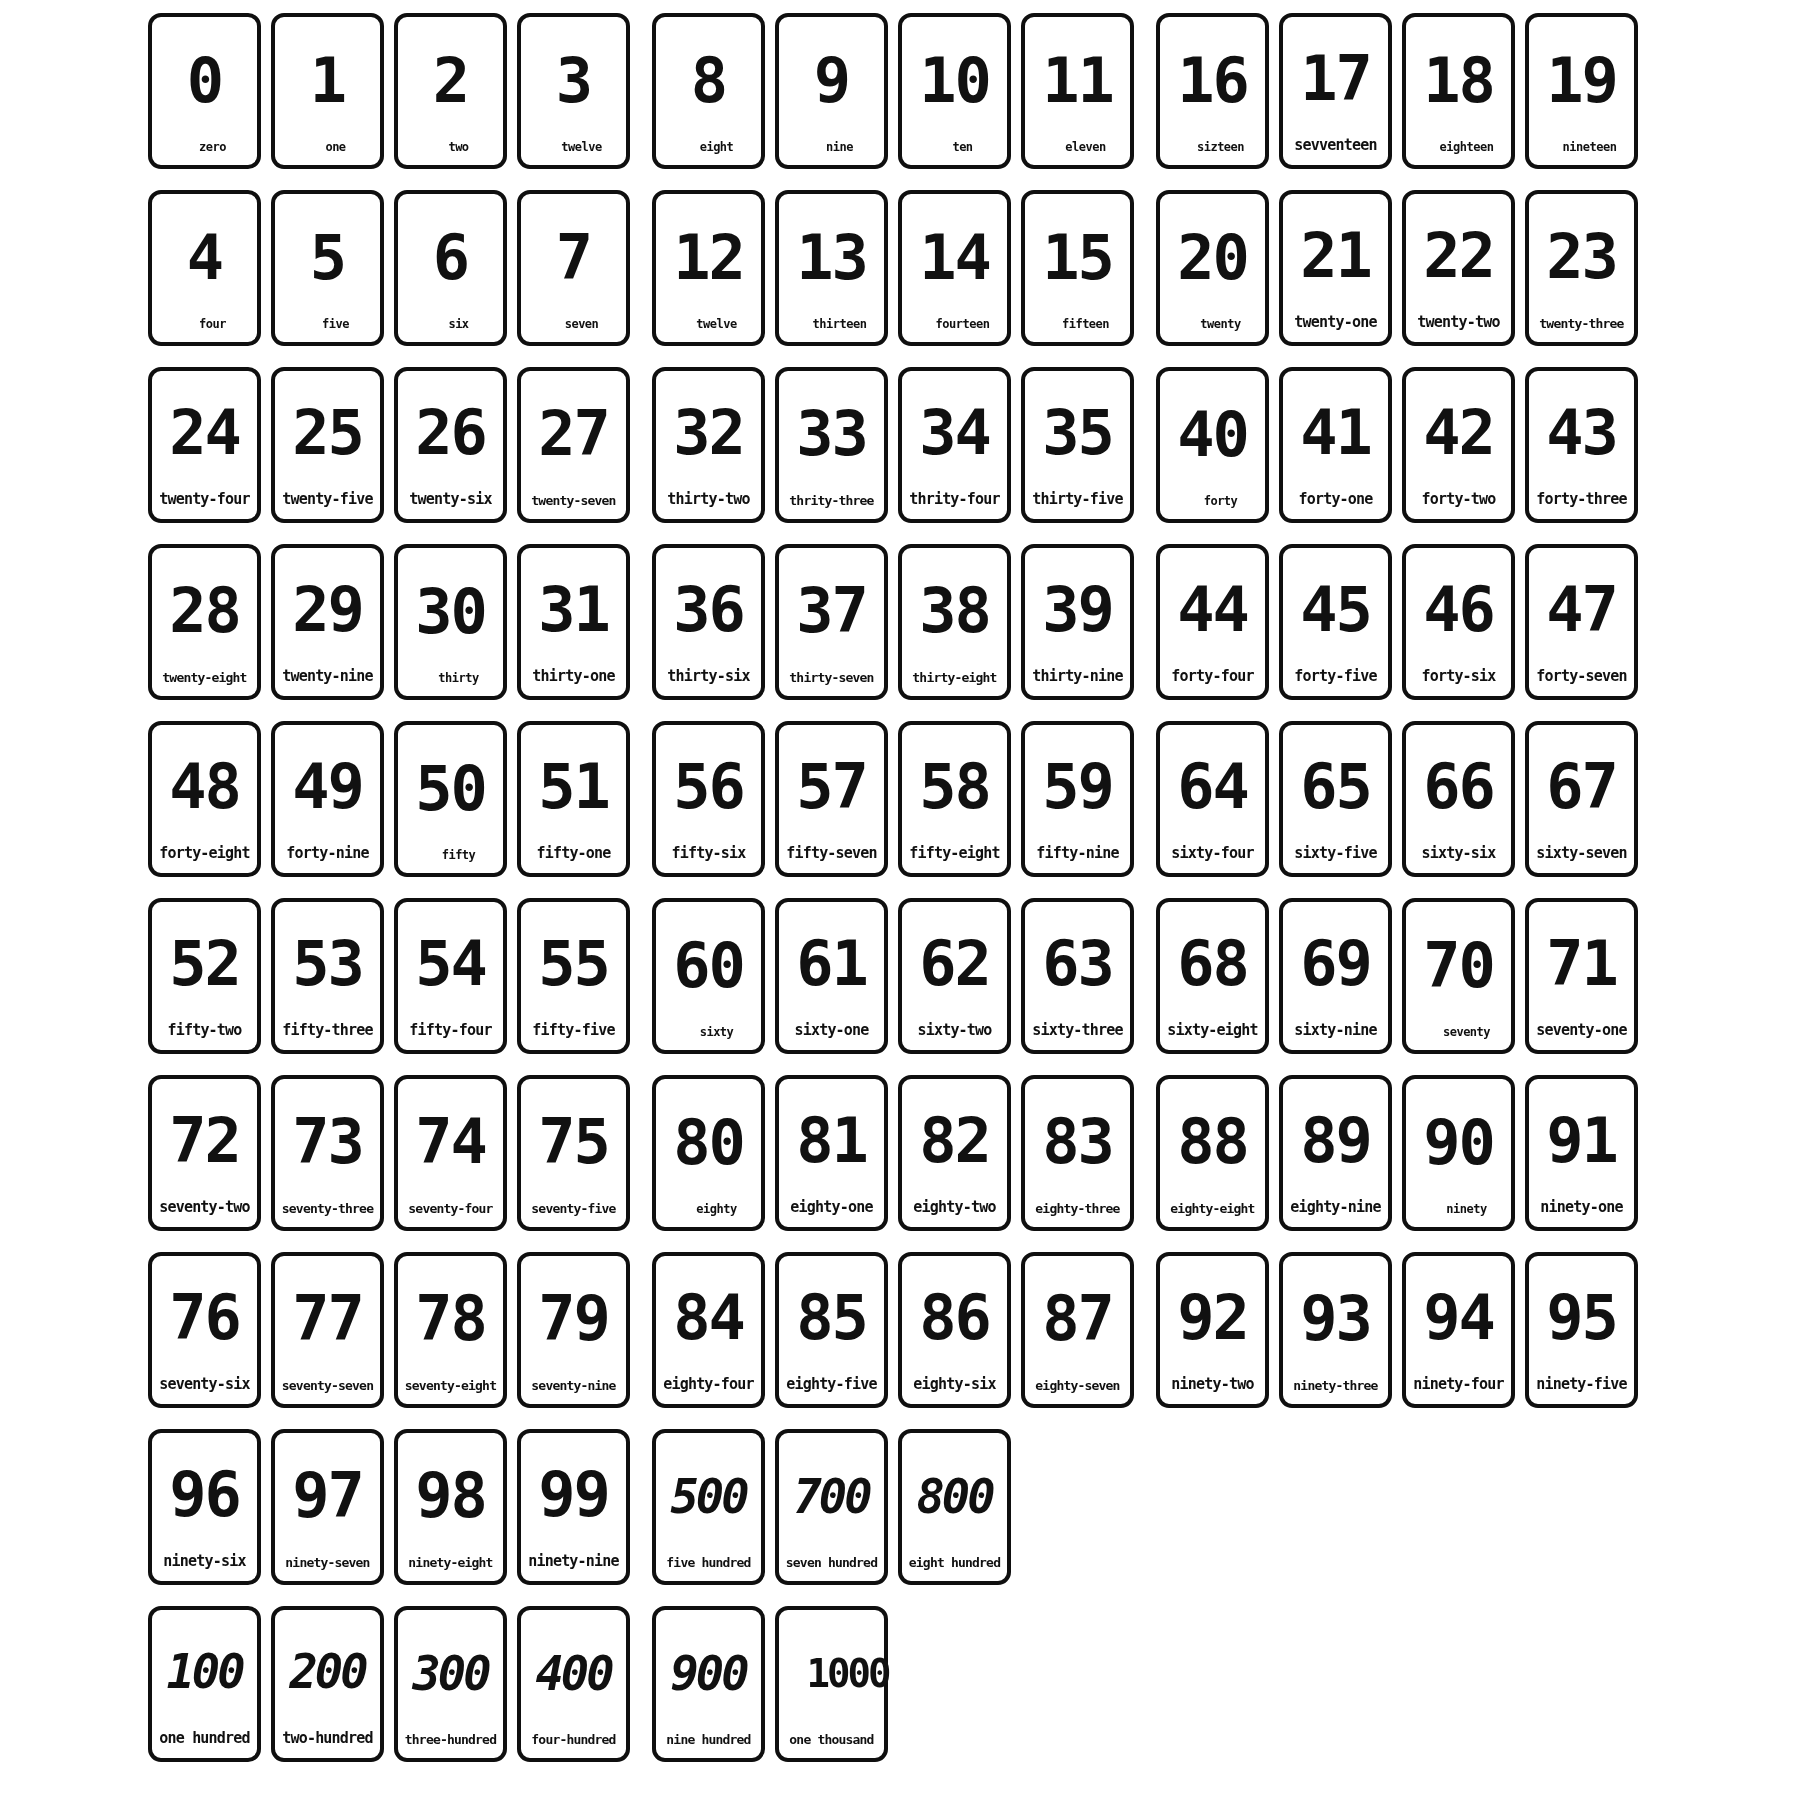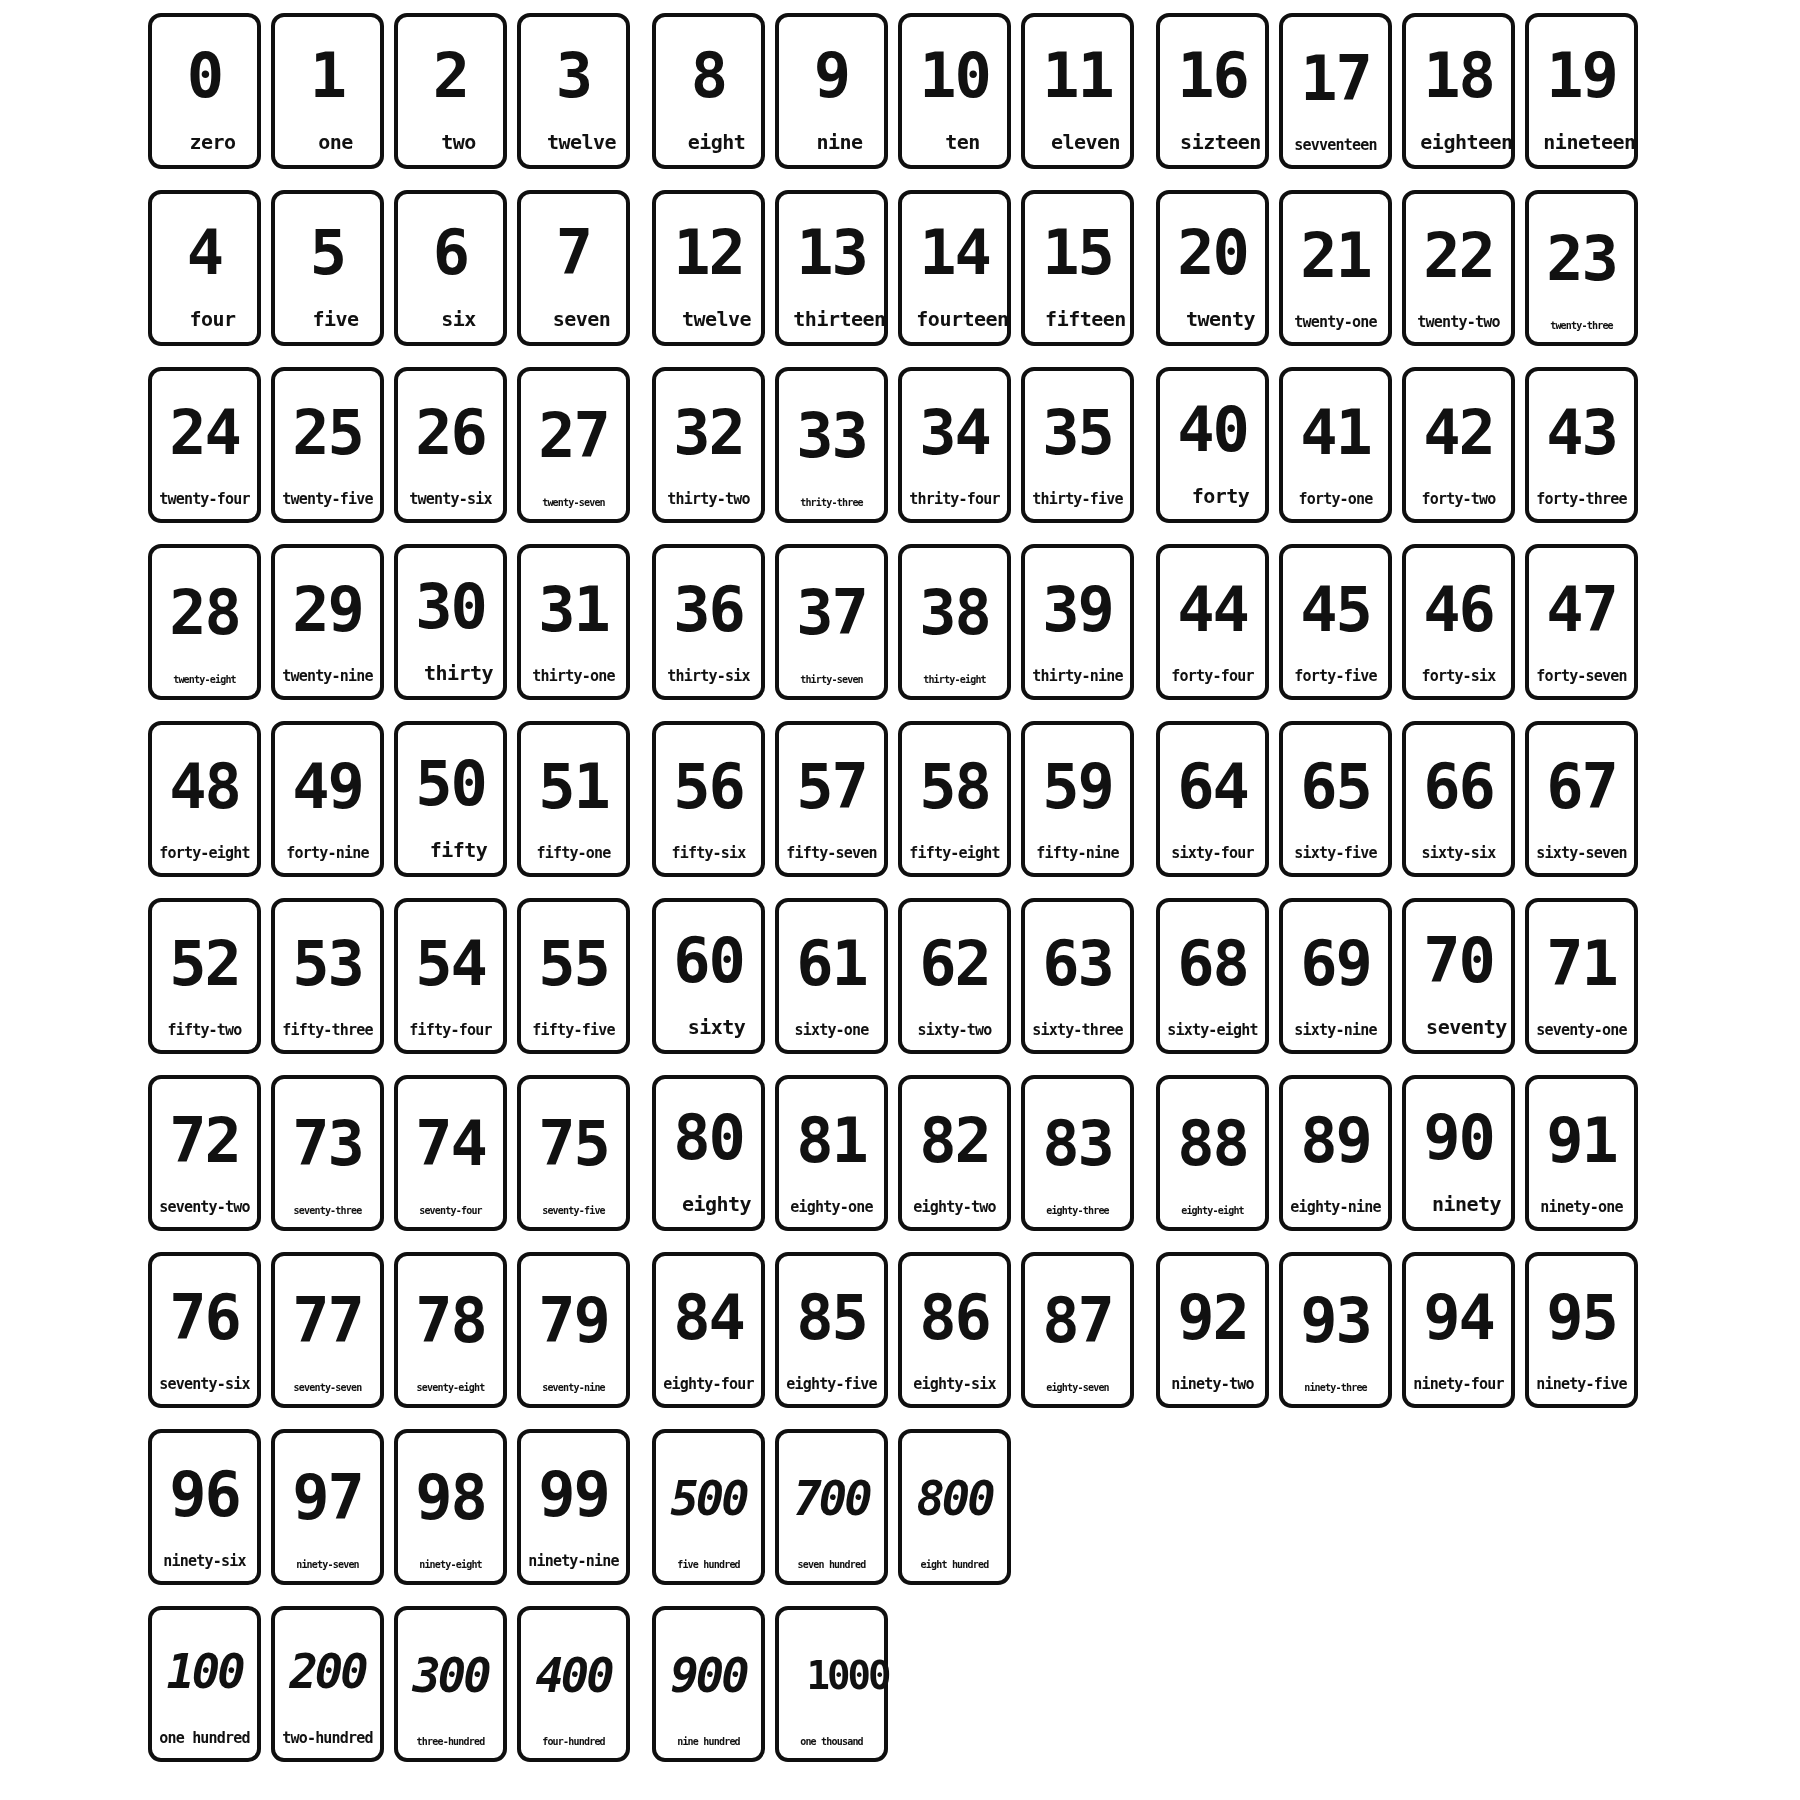--- a/index.html
+++ b/index.html
@@ -57,23 +57,23 @@
   .num.n3 { font-size: 47px; letter-spacing: -3px; font-style: italic; }
   .num.n4 { font-size: 39px; letter-spacing: -3px; padding-left: 32px; }
   .word {
     flex: 0 0 auto;
     width: 100%;
     text-align: center;
     font-weight: bold;
     padding-bottom: 11px;
     white-space: nowrap;
   }
-  .word.w-short { font-size: 20px; letter-spacing: -0.5px; padding-left: 16px; }
+  .word.w-short { font-size: 12px; letter-spacing: -0.5px; padding-left: 16px; }
   .word.w-med   { font-size: 15px; letter-spacing: -0.8px; }
-  .word.w-long  { font-size: 10px; letter-spacing: -0.8px; }
+  .word.w-long  { font-size: 13px; letter-spacing: -0.8px; }
 </style>
 </head>
 <body>
 
 <div class="sheet">
     <div class="row">
       <div class="group">
         <div class="card">
           <div class="num n2">0</div>
           <div class="word w-short">zero</div>

